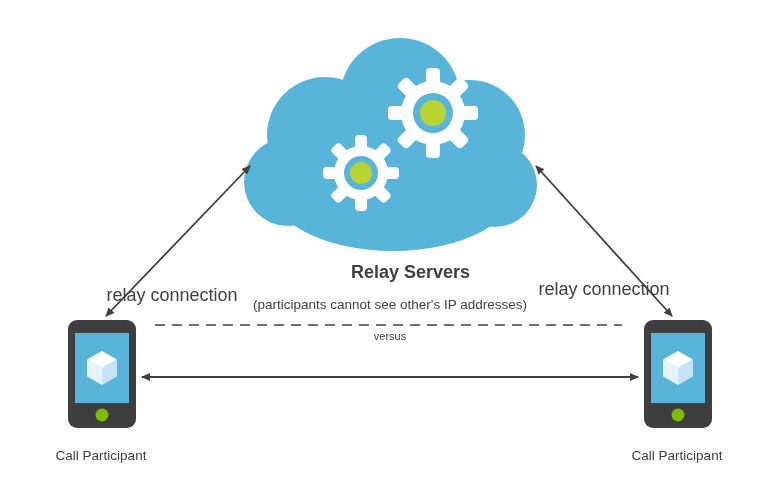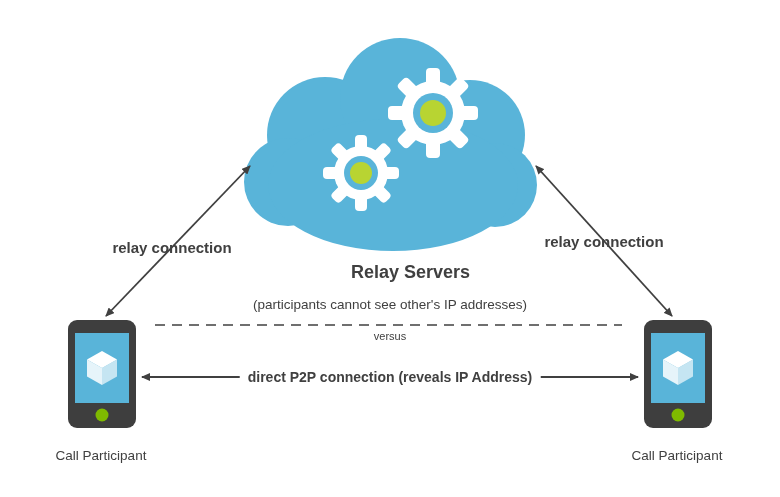--- a/index.html
+++ b/index.html
@@ -36,23 +36,24 @@
     font-size: 18px;
     font-weight: bold;
     padding-left: 41px;
   }
   .subtitle {
     top: 285px;
     font-size: 13.5px;
     margin-top: 12px;
   }
   .relay-label {
-    font-size: 15px;
-    font-weight: bold;
+    font-size: 18px;
+    font-weight: normal;
     transform: translateX(-50%);
+    margin-top: 46px;
   }
   .relay-left  { left: 172px; top: 239px; }
   .relay-right { left: 604px; top: 233px; }
   .versus {
     top: 330px;
     left: 390px;
     transform: translateX(-50%);
     font-size: 11px;
     background: #ffffff;
     padding: 0 6px;
@@ -152,19 +153,18 @@
   <div class="label centered-x title">Relay Servers</div>
 
   <div class="label centered-x subtitle">(participants cannot see other's IP addresses)</div>
 
   <div class="label relay-label relay-left">relay connection</div>
 
   <div class="label relay-label relay-right">relay connection</div>
 
   <div class="label versus">versus</div>
 
-  <div class="label p2p-label">direct P2P connection (reveals IP Address)</div>
 
   <div class="label participant participant-left">Call Participant</div>
 
   <div class="label participant participant-right">Call Participant</div>
 
 </div>
 
 </body></html>

